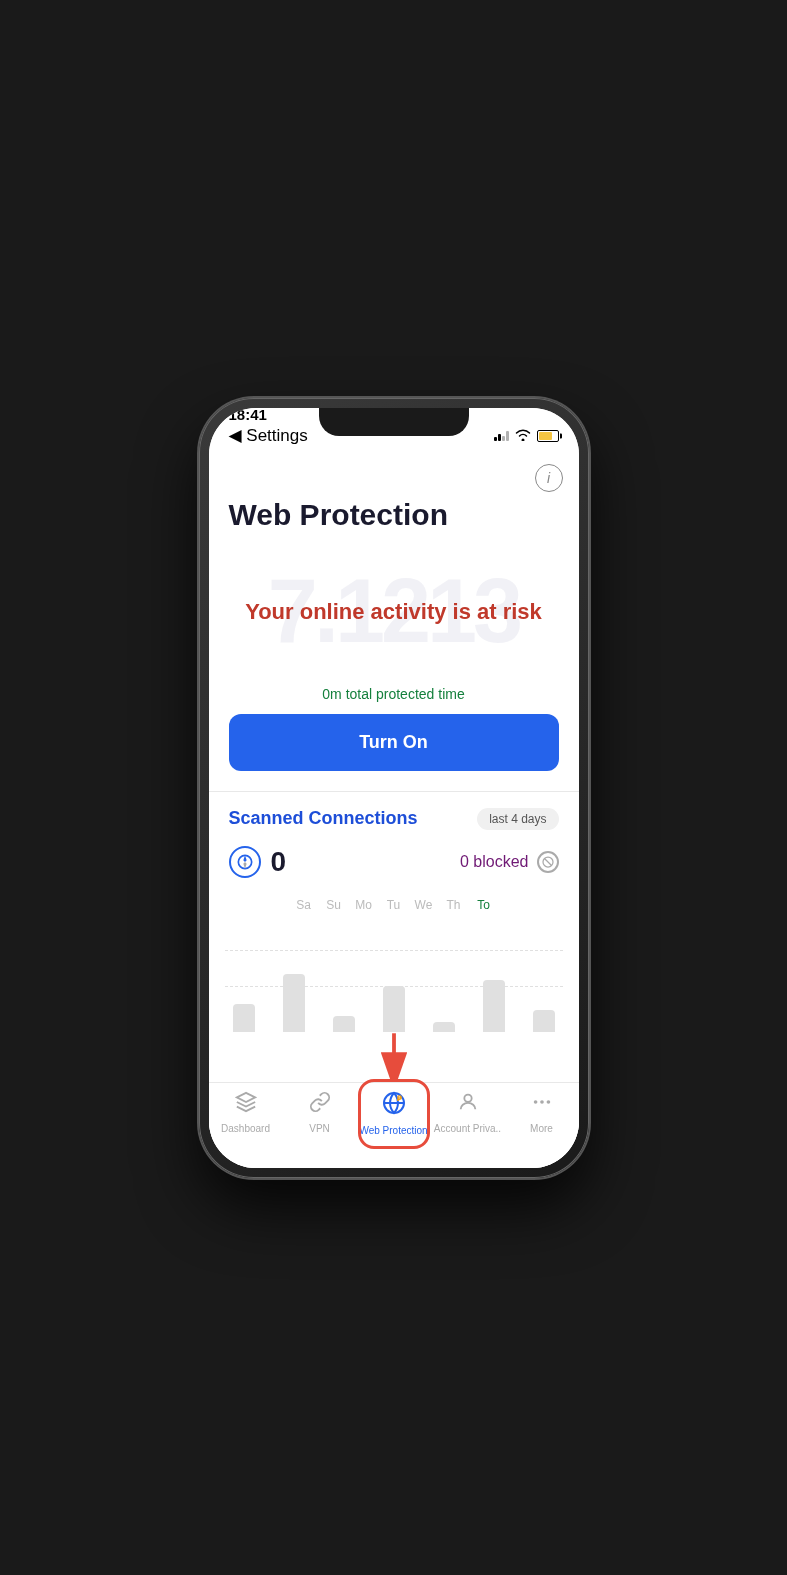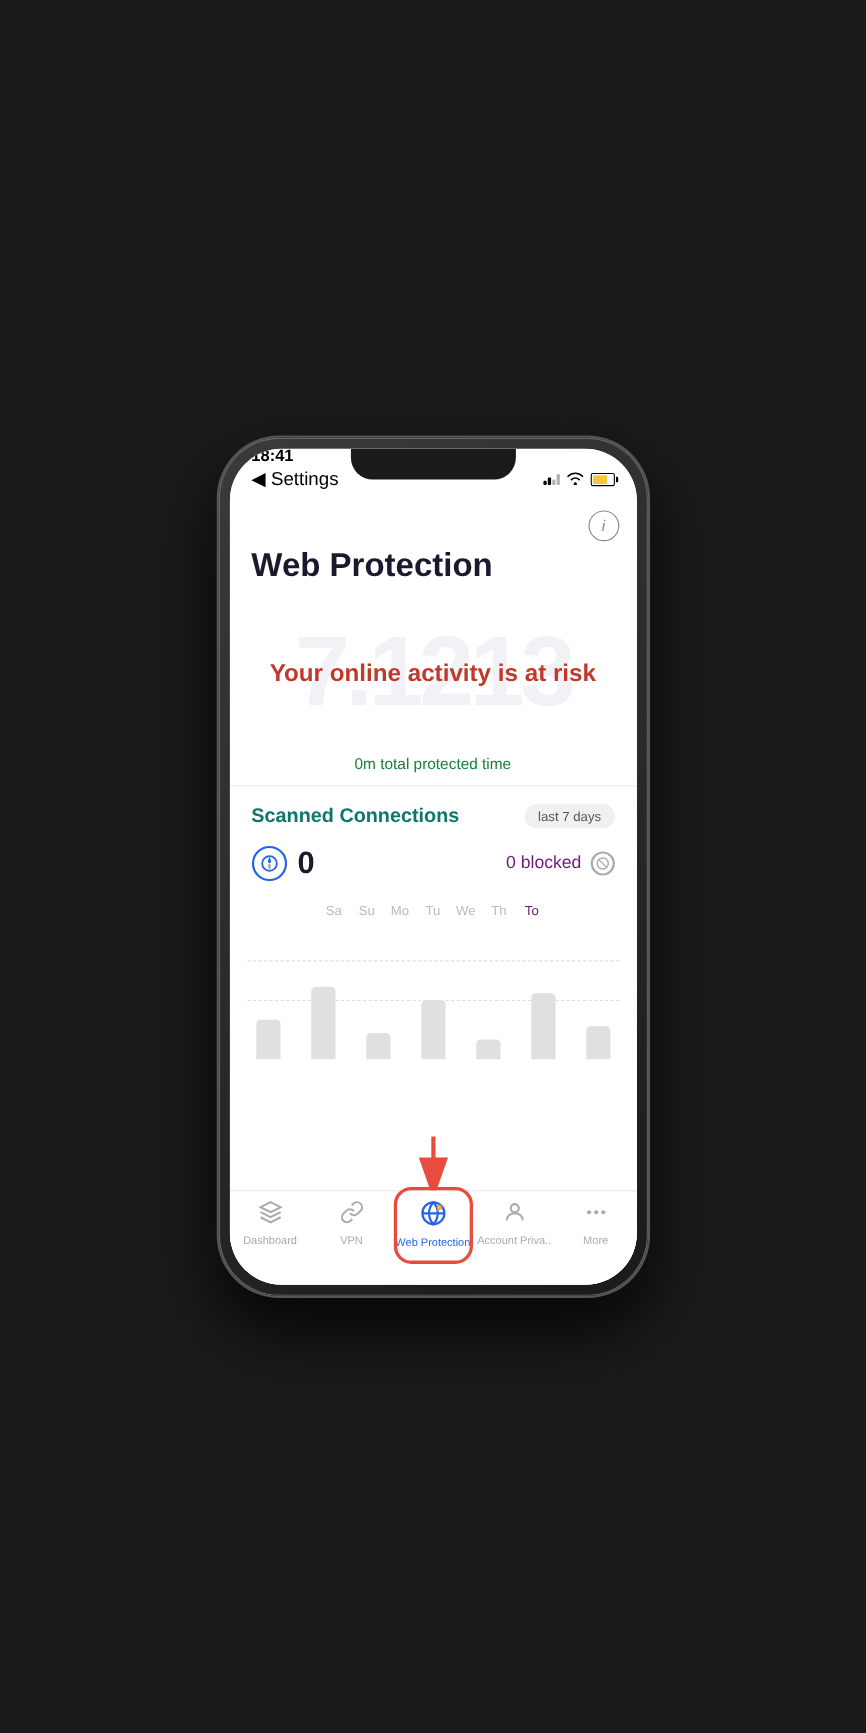--- a/index.html
+++ b/index.html
@@ -244,21 +244,21 @@
     .section-header {
       display: flex;
       align-items: center;
       justify-content: space-between;
       padding: 0 20px 16px;
     }
 
     .section-title {
       font-size: 18px;
       font-weight: 700;
-      color: #0f766e;
+      color: #1d4ed8;
     }
 
     .time-badge {
       background: #f0f0f0;
       border-radius: 20px;
       padding: 4px 12px;
       font-size: 12px;
       color: #555;
     }
 
@@ -328,21 +328,21 @@
     }
 
     .chart-label {
       font-size: 12px;
       color: #bbb;
       width: 30px;
       text-align: center;
     }
 
     .chart-label.active {
-      color: #701a75;
+      color: #15803d;
     }
 
     .chart-grid {
       position: relative;
       height: 120px;
     }
 
     .grid-line {
       position: absolute;
       left: 0;
@@ -472,27 +472,28 @@
         
         <div class="risk-area">
           <div class="bg-number">7.1213</div>
           <div class="risk-text">Your online activity is at risk</div>
         </div>
 
         
         <div class="protected-time">0m total protected time</div>
 
         
+        <button class="turn-on-btn">Turn On</button>
 
         <div class="divider"></div>
 
         
         <div class="section-header">
           <div class="section-title">Scanned Connections</div>
-          <div class="time-badge">last 7 days</div>
+          <div class="time-badge">last 4 days</div>
         </div>
 
         
         <div class="stats-row">
           <div class="stat-left">
             <div class="compass-icon">
               <svg width="16" height="16" viewBox="0 0 24 24" fill="none" stroke="#2563eb" stroke-width="2.5">
                 <circle cx="12" cy="12" r="10"></circle>
                 <polygon points="12,2 14.5,9.5 12,12 9.5,9.5" fill="#2563eb" stroke="none"></polygon>
                 <polygon points="12,22 9.5,14.5 12,12 14.5,14.5" fill="#aaa" stroke="none"></polygon>

